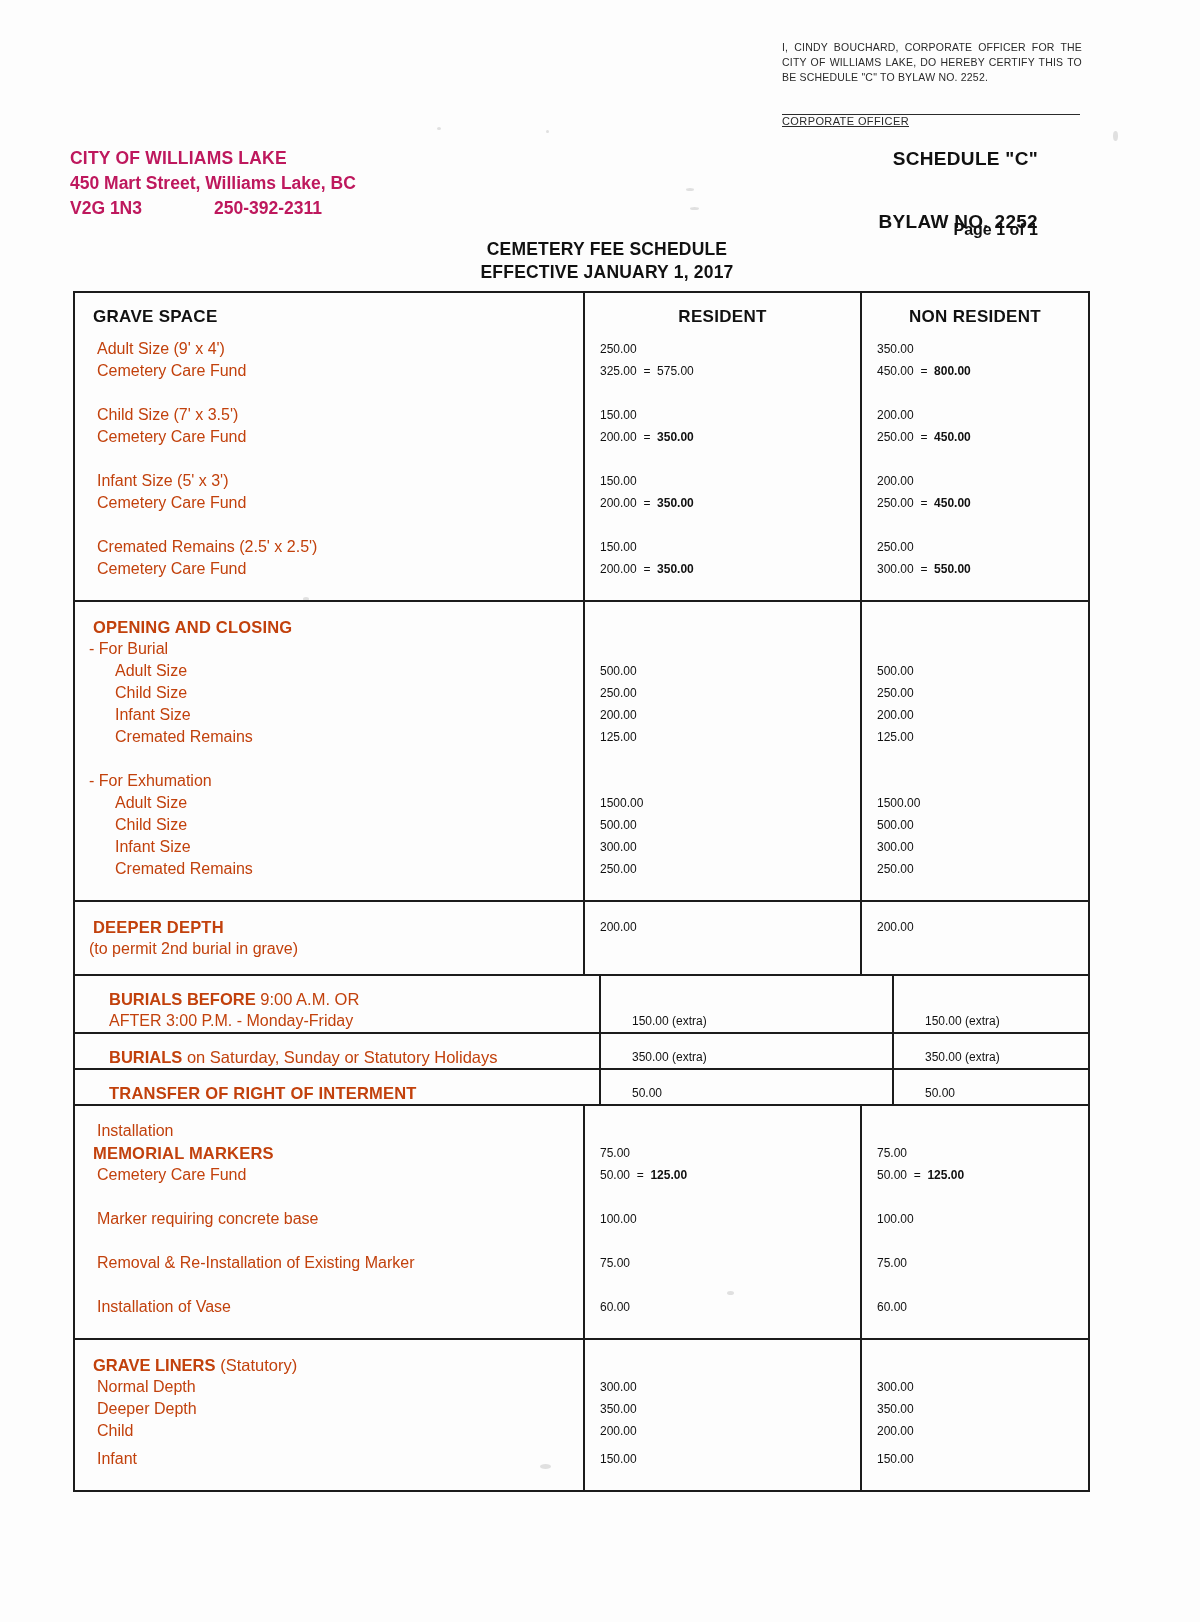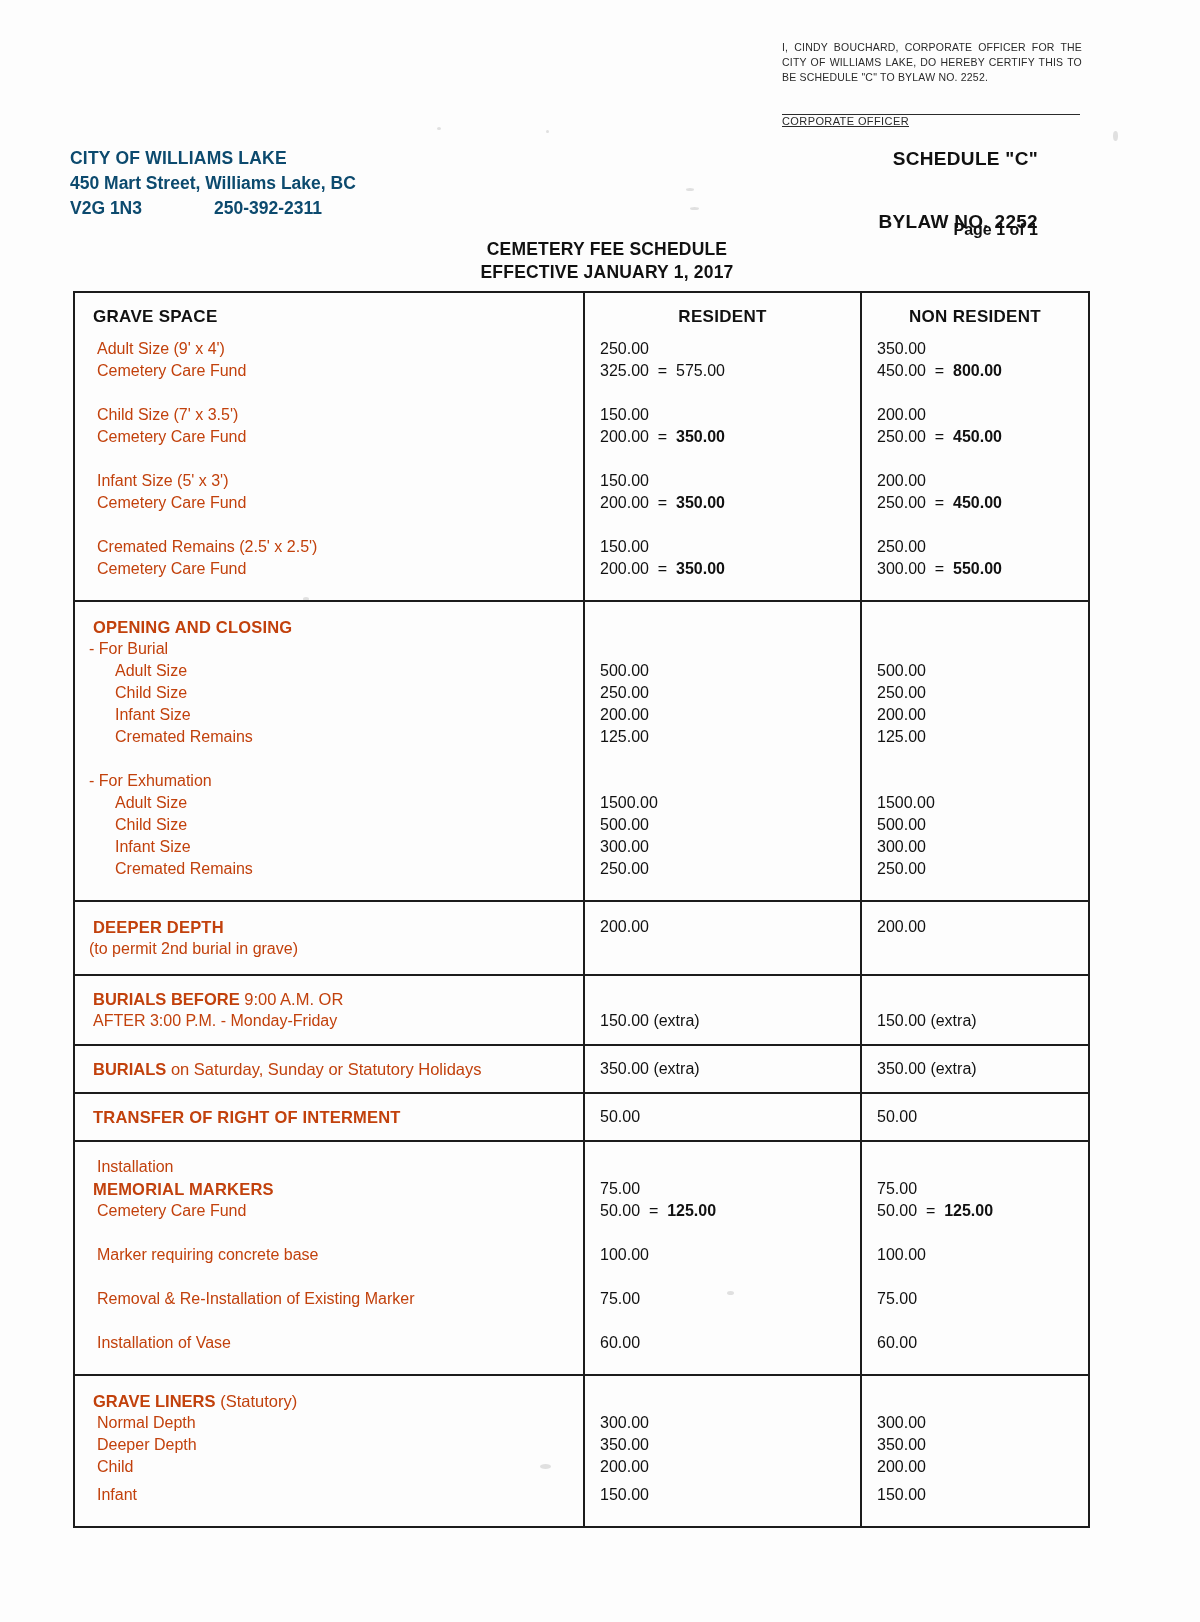--- a/index.html
+++ b/index.html
@@ -47,21 +47,21 @@
   }
 
   
   .letterhead {
     position: absolute;
     left: 70px;
     top: 146px;
     font-weight: bold;
     font-size: 17.5px;
     line-height: 1.43;
-    color: #0c4a6e;
+    color: #be185d;
   }
   .letterhead .ln1 { letter-spacing: 0.2px; }
   .phone-gap { display: inline-block; width: 72px; }
 
   
   .schedule-title {
     position: absolute;
     right: 162px;
     top: 148px;
     font-weight: bold;
@@ -159,26 +159,26 @@
     font-weight: bold;
     font-size: 16.5px;
     letter-spacing: 0.2px;
   }
   .row-line.headmix { font-size: 16.5px; }
   .row-line.headmix b { font-weight: bold; }
   .sp { display: block; height: 22px; }
   .sp-s { display: block; height: 11px; }
   .sp-xs { display: block; height: 6px; }
 
-  .val { font-size: 16px; line-height: 22px; white-space: pre; }
+  .val { font-size: 12px; line-height: 22px; white-space: pre; }
   .val b { font-weight: bold; }
 
   .pt12 { padding-top: 12px; }
   .pt14 { padding-top: 14px; }
-  .pb12 { padding-bottom: 12px; }
+  .pb12 { padding-bottom: 0; margin-left: 16px; }
   .pb14 { padding-bottom: 14px; }
   .pb20 { padding-bottom: 20px; }
 
   
   .speck {
     position: absolute;
     background: #c9c9c9;
     border-radius: 50%;
     opacity: 0.55;
   }

